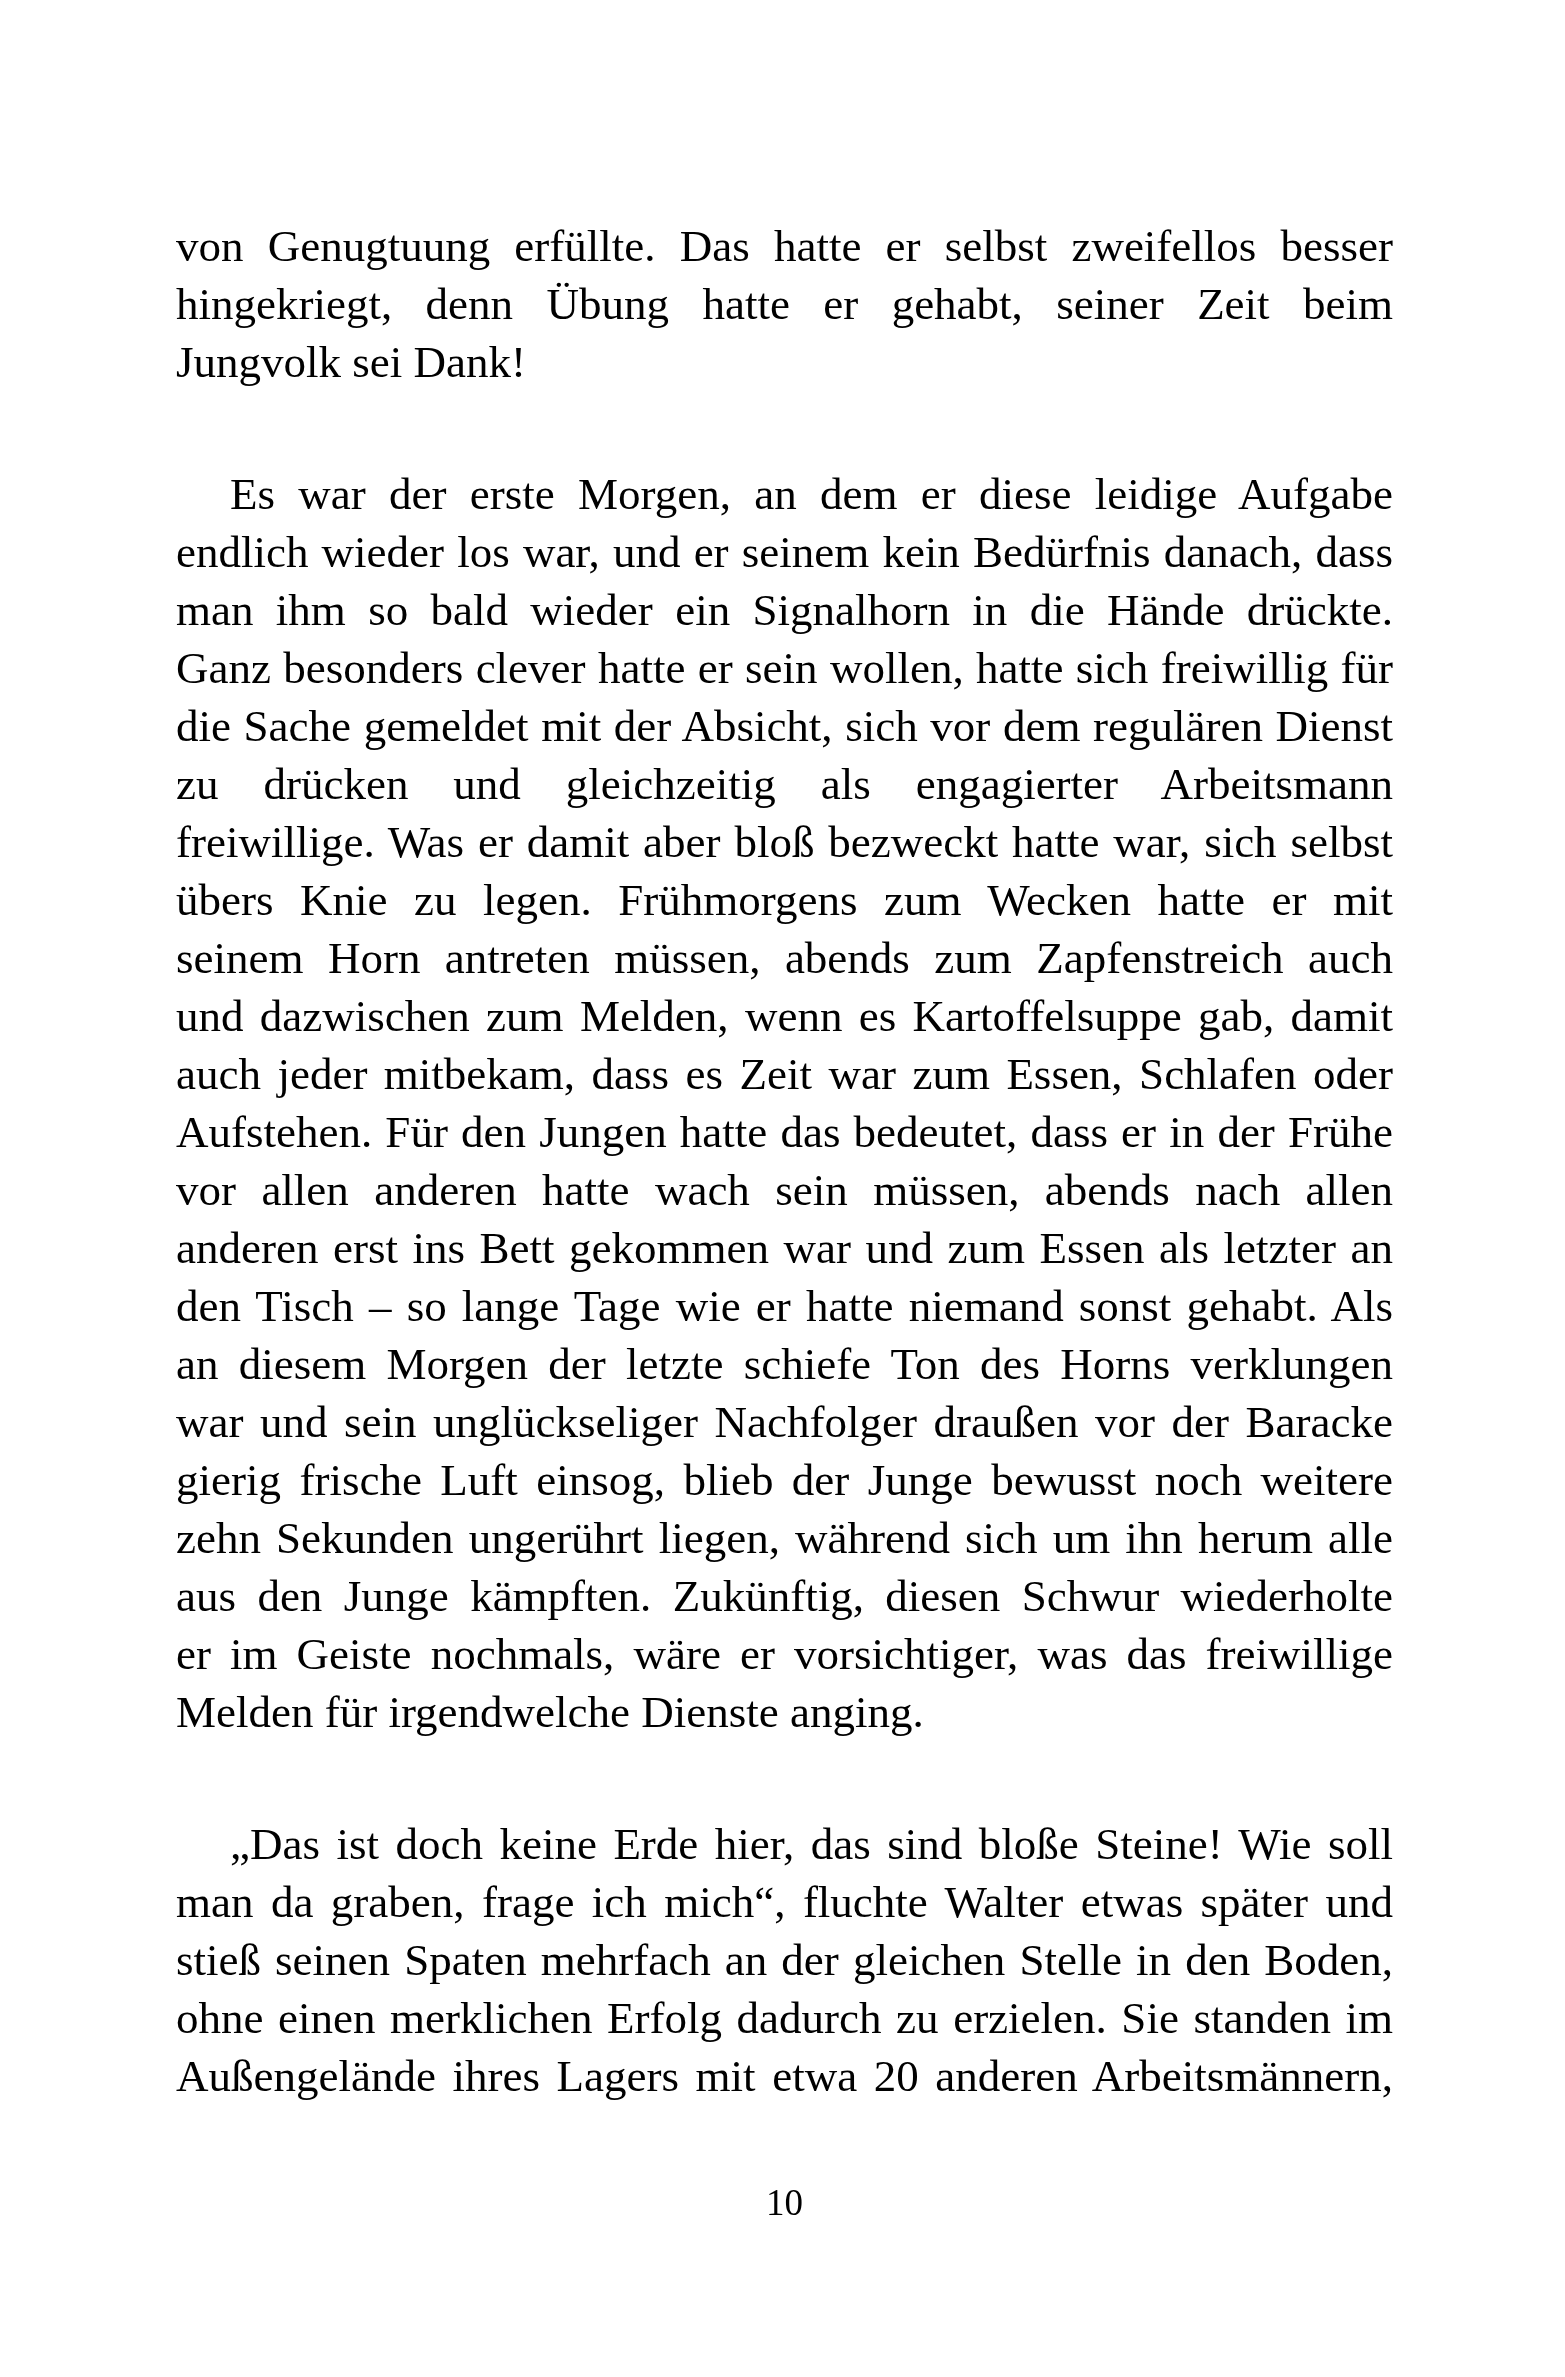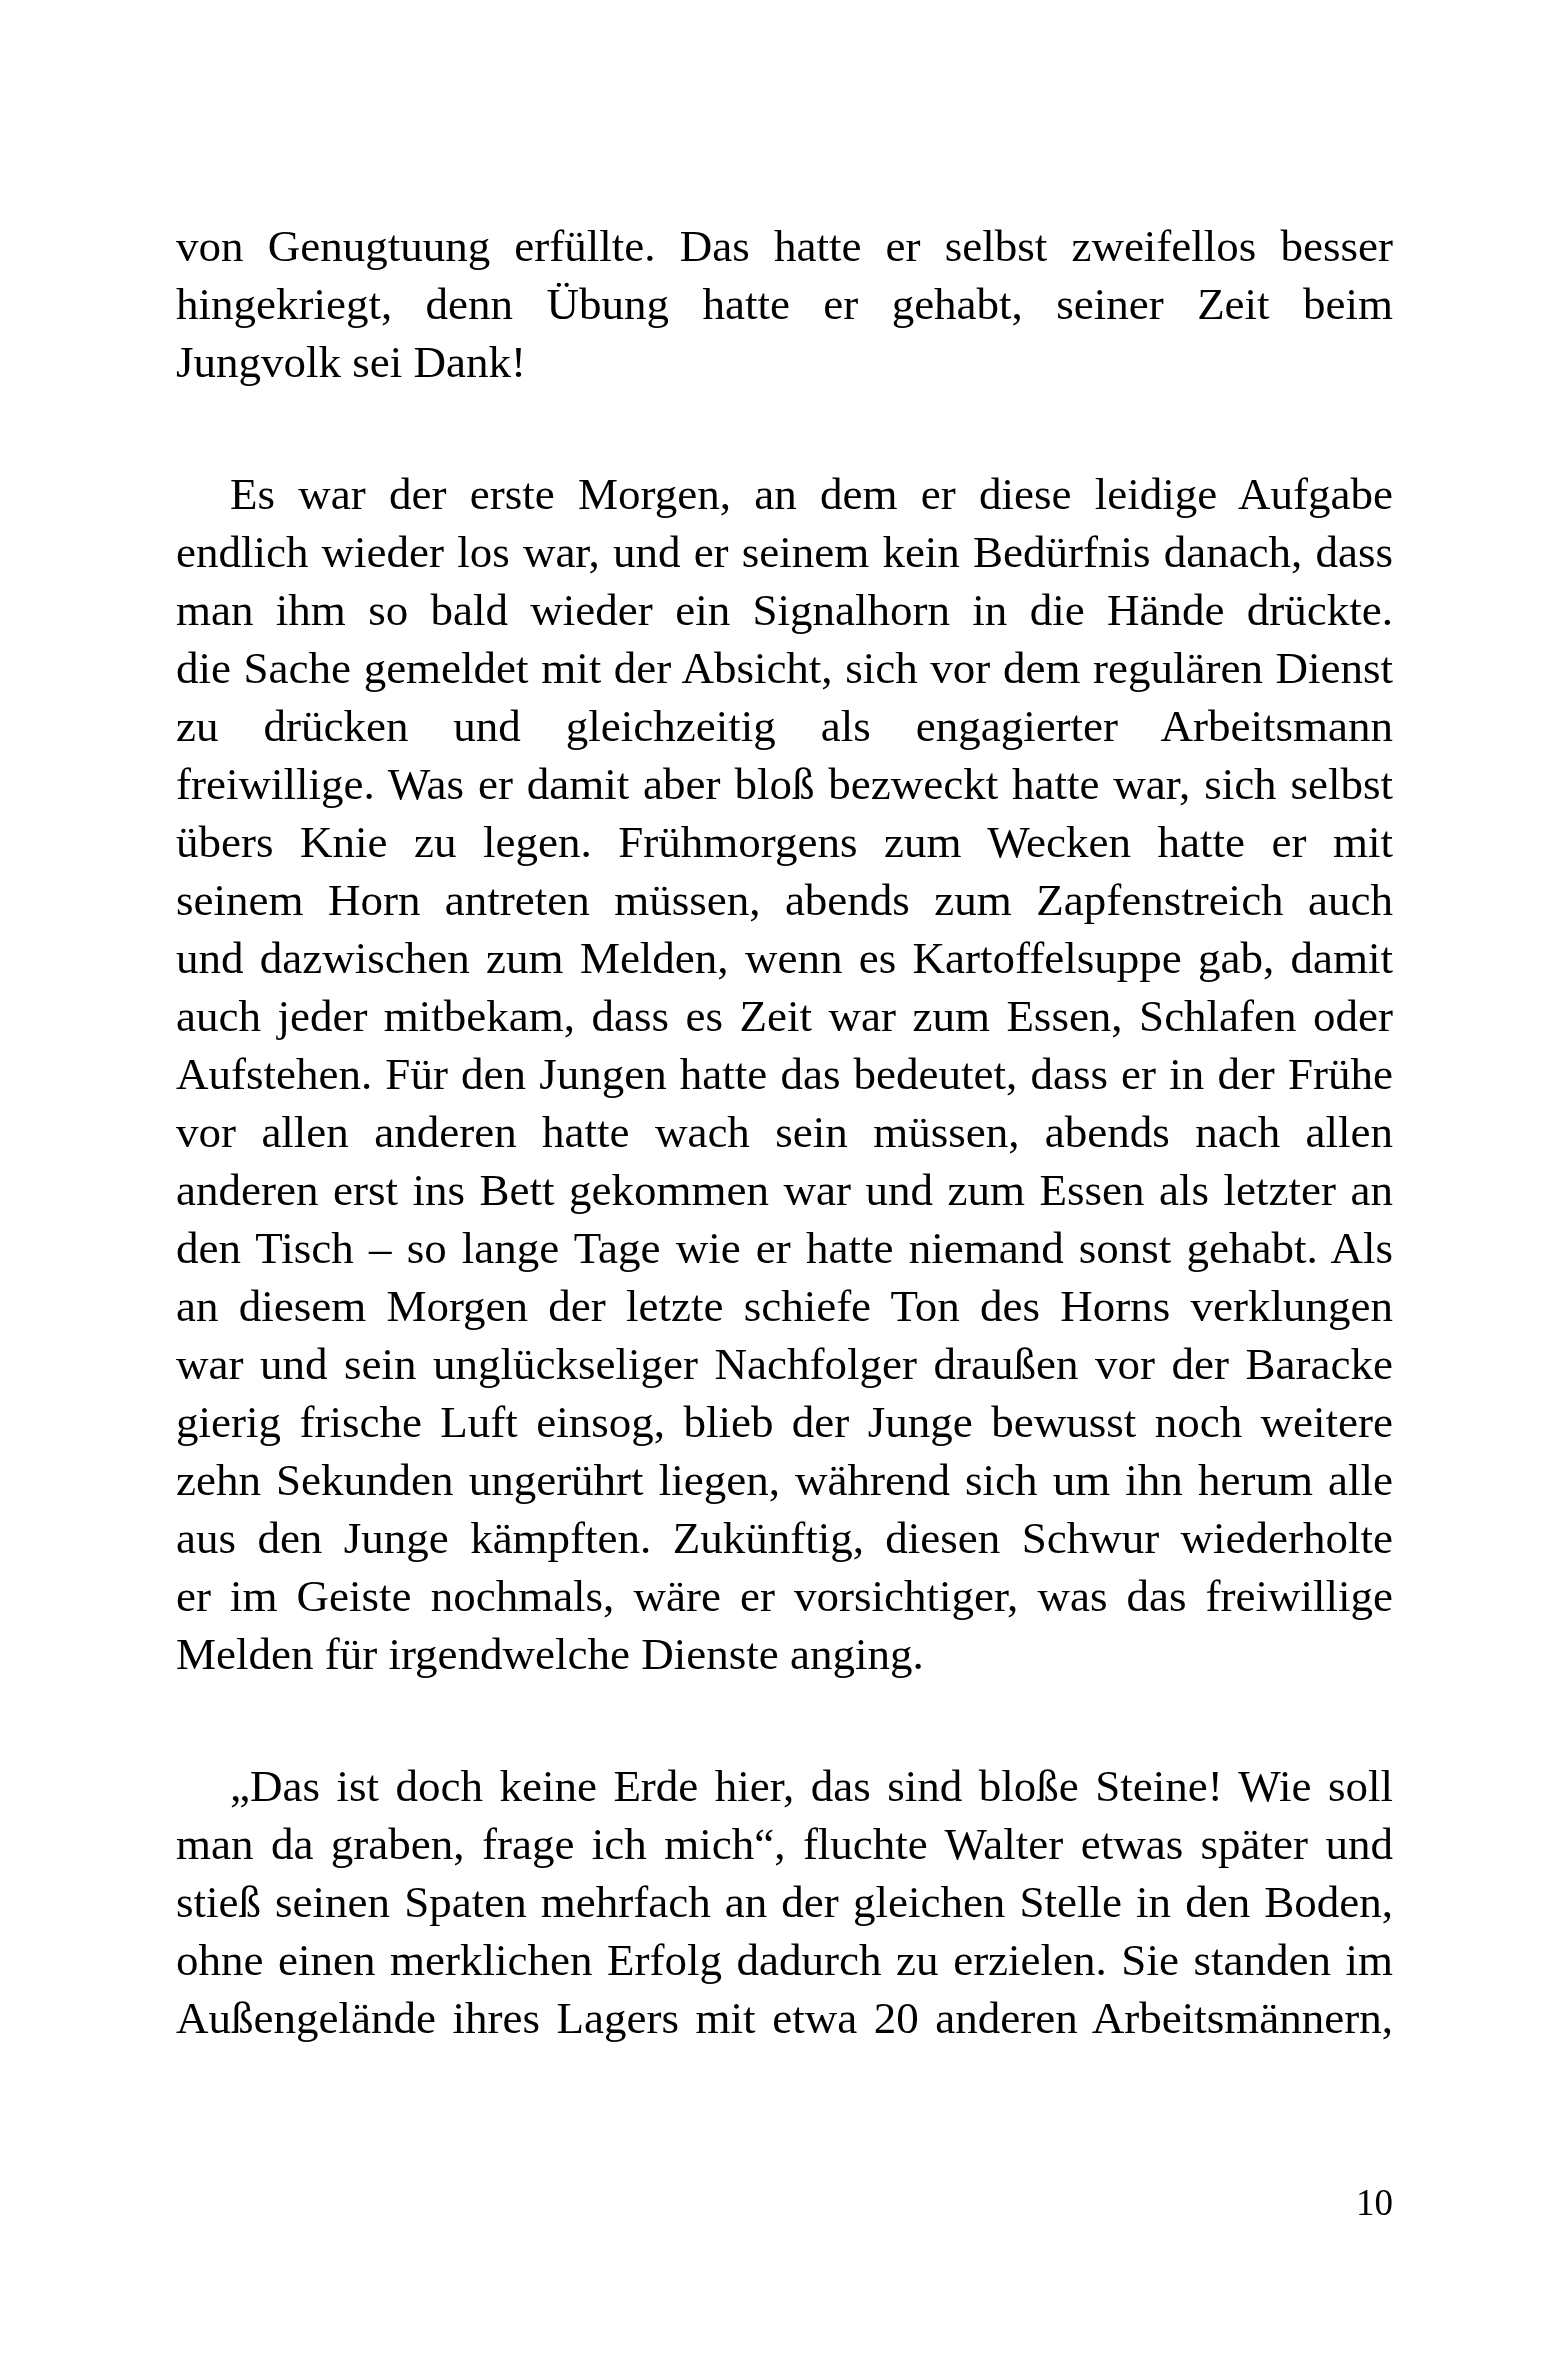--- a/index.html
+++ b/index.html
@@ -33,39 +33,40 @@
     text-justify: inter-word;
     white-space: normal;
   }
   .line.last-left { text-align-last: left; }
   .line.indented { text-indent: 54px; }
   .pagenum {
     position: absolute;
     top: 2183px;
     left: 176px;
     width: 1217px;
-    text-align: right;
+    text-align: center;
     font-size: 37px;
     line-height: 39px;
   }
 </style>
 </head>
 <body>
 
 <div class="page">
   <main class="text-block" id="text-block">
       <div class="para">
         <div class="line">von Genugtuung erfüllte. Das hatte er selbst zweifellos besser</div>
         <div class="line">hingekriegt, denn Übung hatte er gehabt, seiner Zeit beim</div>
         <div class="line last-left">Jungvolk sei Dank!</div>
       </div>
       <div class="para">
         <div class="line indented">Es war der erste Morgen, an dem er diese leidige Aufgabe</div>
         <div class="line">endlich wieder los war, und er seinem kein Bedürfnis danach, dass</div>
         <div class="line">man ihm so bald wieder ein Signalhorn in die Hände drückte.</div>
+        <div class="line">Ganz besonders clever hatte er sein wollen, hatte sich freiwillig für</div>
         <div class="line">die Sache gemeldet mit der Absicht, sich vor dem regulären Dienst</div>
         <div class="line">zu drücken und gleichzeitig als engagierter Arbeitsmann</div>
         <div class="line">freiwillige. Was er damit aber bloß bezweckt hatte war, sich selbst</div>
         <div class="line">übers Knie zu legen. Frühmorgens zum Wecken hatte er mit</div>
         <div class="line">seinem Horn antreten müssen, abends zum Zapfenstreich auch</div>
         <div class="line">und dazwischen zum Melden, wenn es Kartoffelsuppe gab, damit</div>
         <div class="line">auch jeder mitbekam, dass es Zeit war zum Essen, Schlafen oder</div>
         <div class="line">Aufstehen. Für den Jungen hatte das bedeutet, dass er in der Frühe</div>
         <div class="line">vor allen anderen hatte wach sein müssen, abends nach allen</div>
         <div class="line">anderen erst ins Bett gekommen war und zum Essen als letzter an</div>

